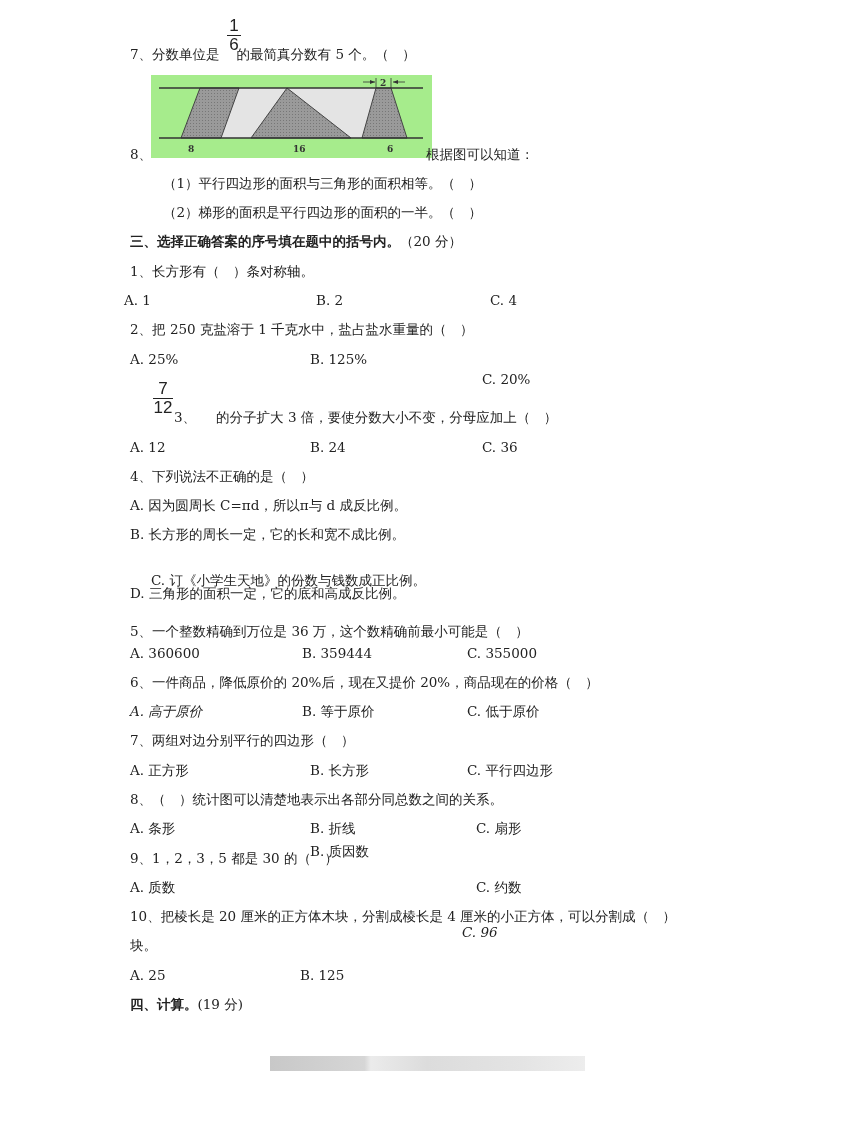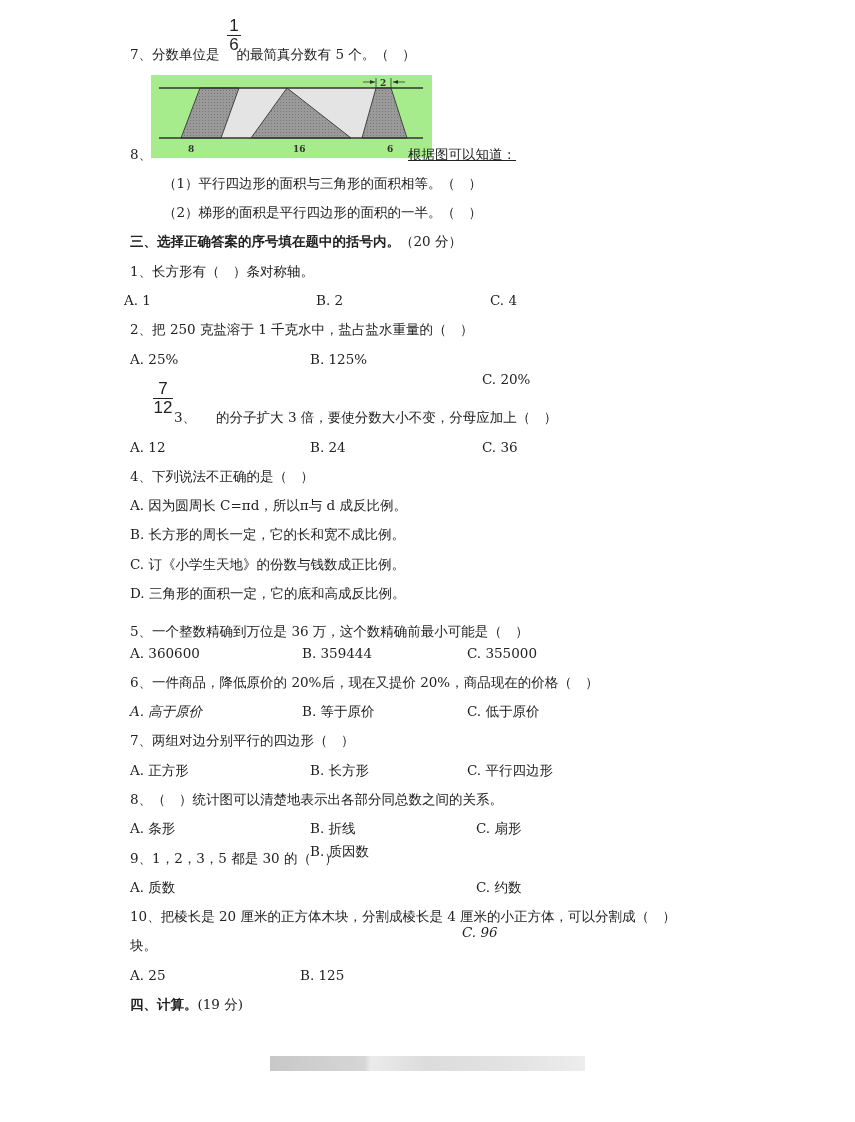--- a/index.html
+++ b/index.html
@@ -52,21 +52,21 @@
     <polygon points="242,7 247,5 247,9" fill="#333"></polygon>
     <line x1="225" y1="3" x2="225" y2="13" stroke="#333" stroke-width="0.8"></line>
     <line x1="240" y1="3" x2="240" y2="13" stroke="#333" stroke-width="0.8"></line>
     <text x="229" y="11" font-size="9" font-weight="bold" fill="#333" font-family="DejaVu Serif, serif">2</text>
     <text x="37" y="77" font-size="9" font-weight="bold" fill="#333" font-family="DejaVu Serif, serif">8</text>
     <text x="142" y="77" font-size="9" font-weight="bold" fill="#333" font-family="DejaVu Serif, serif">16</text>
     <text x="236" y="77" font-size="9" font-weight="bold" fill="#333" font-family="DejaVu Serif, serif">6</text>
   </svg>
 </div>
 <div class="line" style="top:145px;">8、</div>
-<div class="opt" style="left:408px;top:145px;text-decoration:underline;">根据图可以知道：</div>
+<div class="opt" style="left:426px;top:145px;">根据图可以知道：</div>
 <div class="line" style="left:163px;top:174px;">（1）平行四边形的面积与三角形的面积相等。（　）</div>
 <div class="line" style="left:163px;top:203px;">（2）梯形的面积是平行四边形的面积的一半。（　）</div>
 
 <div class="line" style="top:232px;">
   <span class="bold">三、选择正确答案的序号填在题中的括号内。</span><span>（20 分）</span>
 </div>
 
 <div class="line" style="top:262px;">1、长方形有（　）条对称轴。</div>
 <div class="opt" style="left:124px;top:291px;">A. 1</div>
 <div class="opt" style="left:316px;top:291px;">B. 2</div>
@@ -84,21 +84,21 @@
 <div class="line" style="top:408px;margin-left:44px;">
   <span>3、</span><span style="display:inline-block;width:20px"></span><span>的分子扩大 3 倍，要使分数大小不变，分母应加上（　）</span>
 </div>
 <div class="opt" style="left:130px;top:438px;">A. 12</div>
 <div class="opt" style="left:310px;top:438px;">B. 24</div>
 <div class="opt" style="left:482px;top:438px;">C. 36</div>
 
 <div class="line" style="top:467px;">4、下列说法不正确的是（　）</div>
 <div class="line" style="top:496px;">A. 因为圆周长 C=πd，所以π与 d 成反比例。</div>
 <div class="line" style="top:525px;">B. 长方形的周长一定，它的长和宽不成比例。</div>
-<div class="line" style="top:555px;">C. 订《小学生天地》的份数与钱数成正比例。</div>
+<div class="line" style="top:571px;margin-left:21px;">C. 订《小学生天地》的份数与钱数成正比例。</div>
 <div class="line" style="top:584px;">D. 三角形的面积一定，它的底和高成反比例。</div>
 
 <div class="line" style="top:614px;margin-top:8px;">5、一个整数精确到万位是 36 万，这个数精确前最小可能是（　）</div>
 <div class="opt" style="left:130px;top:644px;">A. 360600</div>
 <div class="opt" style="left:302px;top:644px;">B.  359444</div>
 <div class="opt" style="left:467px;top:644px;">C.  355000</div>
 
 <div class="line" style="top:673px;">6、一件商品，降低原价的 20%后，现在又提价 20%，商品现在的价格（　）</div>
 <div class="opt" style="left:130px;top:702px;font-style:italic;">A. 高于原价</div>
 <div class="opt" style="left:302px;top:702px;">B. 等于原价</div>

